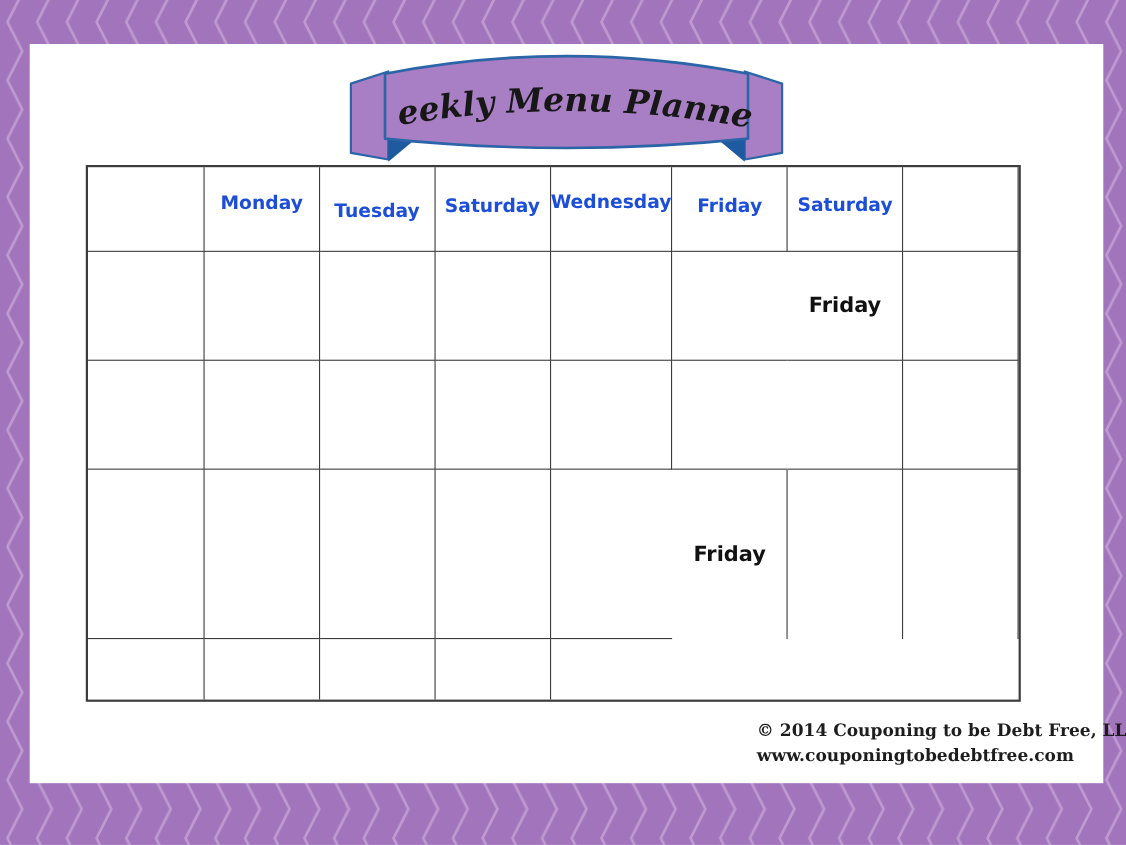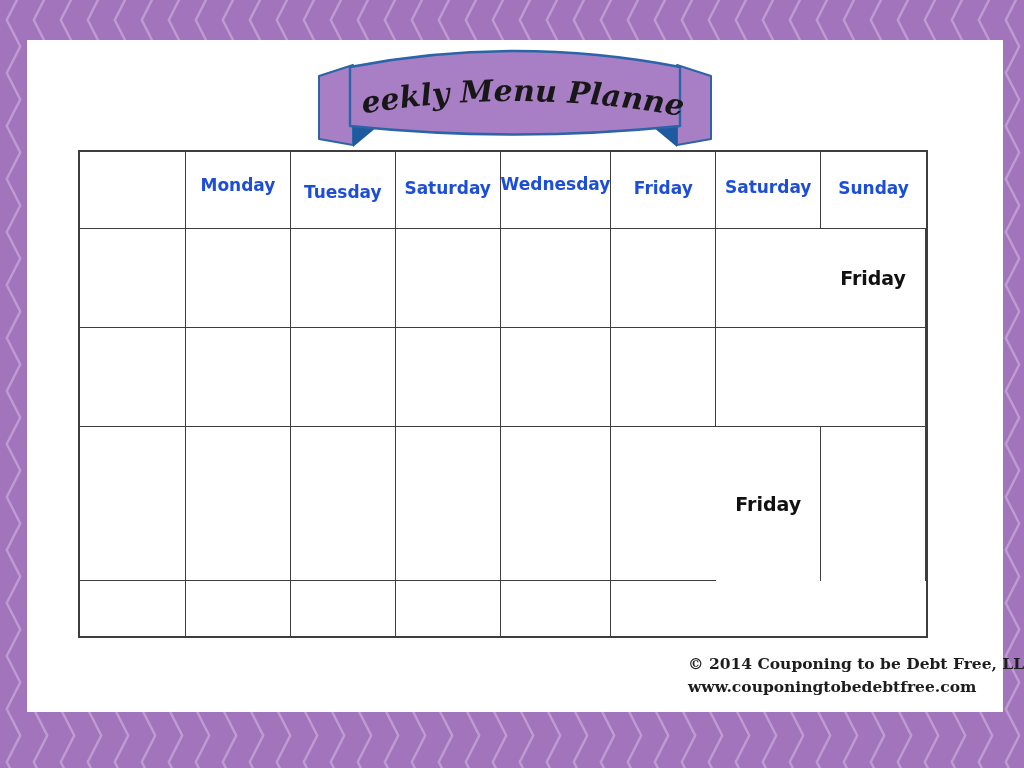--- a/index.html
+++ b/index.html
@@ -108,23 +108,20 @@
     </div>
   <div class="cell day-head">
       <span>Wednesday</span>
     </div>
   <div class="cell day-head">
       <span>Friday</span>
     </div>
   <div class="cell day-head">
       <span>Saturday</span>
     </div>
-  <div class="cell day-head last-col">
-      <span>Sunday</span>
-    </div>
 
   <div class="cell"></div>
   <div class="cell"></div>
   <div class="cell"></div>
   <div class="cell"></div>
   <div class="cell"></div>
   <div class="cell"></div>
   <div class="cell last-col"></div>
 
   <div class="cell meal-label">Friday</div>

